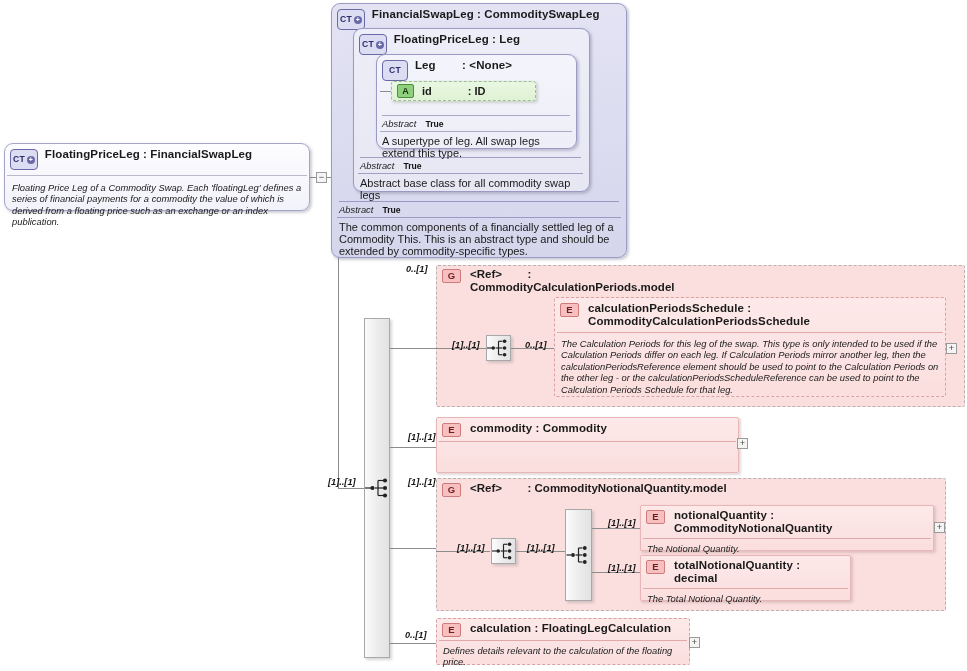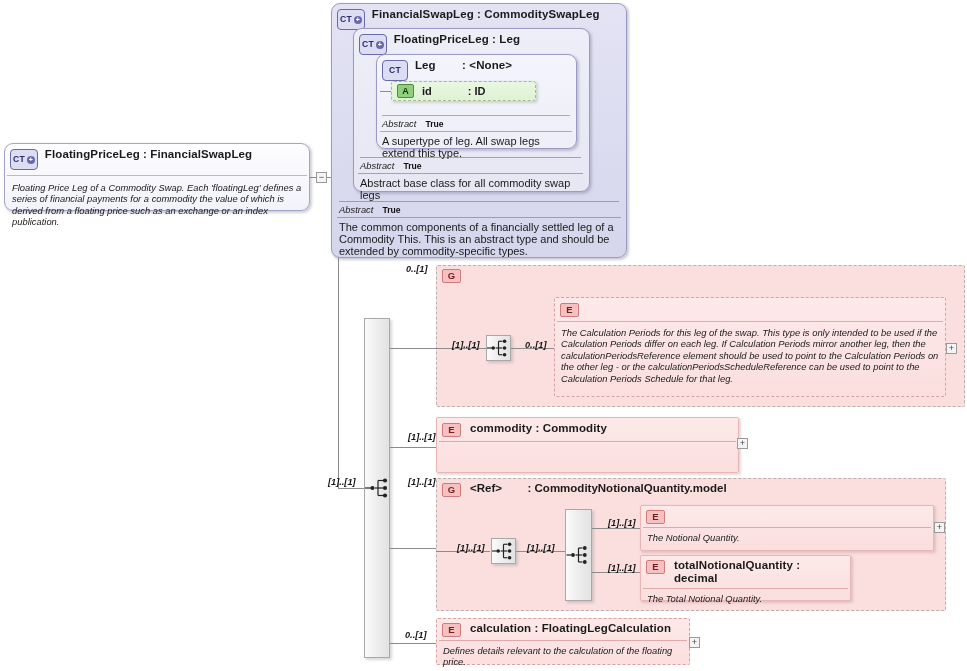--- a/index.html
+++ b/index.html
@@ -242,20 +242,21 @@
       <span class="k">Abstract</span>
       <span class="v">True</span>
     </div>
     <div class="sep" style="background:#a8a8c8;margin:1px 0 3px 0;"></div>
     <div class="desc" style="padding:0 2px;">A supertype of leg. All swap legs extend this type.</div>
   </div>
 
   <div class="grp" style="position:absolute;left:436px;top:265px;width:527px;height:140px;"></div>
   <div style="position:absolute;left:442px;top:268px;width:500px;display:flex;align-items:flex-start;">
     <span class="tag tag-g" style="margin-right:9px;margin-top:1px;">G</span>
+    <span style="font-size:11.5px;font-weight:bold;line-height:13px;white-space:pre-wrap;width:230px;">&lt;Ref&gt;        : CommodityCalculationPeriods.model</span>
   </div>
 
   <div class="ln lnh" style="left:436px;top:348px;width:50px;"></div>
   <div class="seqbar" style="left:486px;top:335px;width:25px;height:26px;"></div>
   <svg class="seqicon" style="left:486px;top:336px;width:25px;height:24px;" viewBox="0 0 26 24">
     <line x1="1" y1="12" x2="6" y2="12" stroke="#222" stroke-width="1.2"></line>
     <circle cx="7.5" cy="12" r="1.9" fill="#222"></circle>
     <line x1="10" y1="12" x2="13" y2="12" stroke="#222" stroke-width="1.2"></line>
     <line x1="13" y1="5" x2="13" y2="19" stroke="#222" stroke-width="1.2"></line>
     <line x1="13" y1="5" x2="17" y2="5" stroke="#222" stroke-width="1.2"></line>
@@ -265,20 +266,21 @@
     <circle cx="19.3" cy="12" r="1.9" fill="#222"></circle>
     <circle cx="19.3" cy="19" r="1.9" fill="#222"></circle>
   </svg>
   <div class="card" style="left:452px;top:340px;">[1]..[1]</div>
   <div class="ln lnh" style="left:511px;top:348px;width:43px;"></div>
   <div class="card" style="left:525px;top:340px;">0..[1]</div>
 
   <div class="node el dashed" style="left:554px;top:297px;width:392px;height:100px;">
     <div class="hdr" style="padding:4px 6px 3px 5px;">
       <span class="tag tag-e" style="margin-right:9px;margin-top:1px;">E</span>
+      <span class="ttl" style="text-align:left;">calculationPeriodsSchedule  :  CommodityCalculationPeriodsSchedule</span>
     </div>
     <div class="sep" style="background:#e0a8a8;"></div>
     <div class="body" style="padding:2px 6px 4px 6px;">
       <div class="desc">The Calculation Periods for this leg of the swap. This type is only intended to be used if the Calculation Periods differ on each leg. If Calculation Periods mirror another leg, then the calculationPeriodsReference element should be used to point to the Calculation Periods on the other leg - or the calculationPeriodsScheduleReference can be used to point to the Calculation Periods Schedule for that leg.</div>
     </div>
   </div>
   <div class="tgl" style="left:946px;top:343px;">+</div>
 
   <div class="node el" style="left:436px;top:417px;width:303px;height:56px;">
     <div class="hdr" style="padding:4px 6px 3px 5px;">
@@ -325,20 +327,21 @@
     <circle cx="19.3" cy="5" r="1.9" fill="#222"></circle>
     <circle cx="19.3" cy="12" r="1.9" fill="#222"></circle>
     <circle cx="19.3" cy="19" r="1.9" fill="#222"></circle>
   </svg>
 
   <div class="ln lnh" style="left:592px;top:528px;width:48px;"></div>
   <div class="card" style="left:608px;top:518px;">[1]..[1]</div>
   <div class="node el" style="left:640px;top:505px;width:294px;height:46px;">
     <div class="hdr" style="padding:3px 6px 2px 5px;">
       <span class="tag tag-e" style="margin-right:9px;margin-top:1px;">E</span>
+      <span class="ttl">notionalQuantity : CommodityNotionalQuantity</span>
     </div>
     <div class="sep" style="background:#e0a8a8;"></div>
     <div class="body" style="padding:1px 6px 3px 6px;">
       <div class="desc">The Notional Quantity.</div>
     </div>
   </div>
   <div class="tgl" style="left:934px;top:522px;">+</div>
 
   <div class="ln lnh" style="left:592px;top:572px;width:48px;"></div>
   <div class="card" style="left:608px;top:563px;">[1]..[1]</div>

